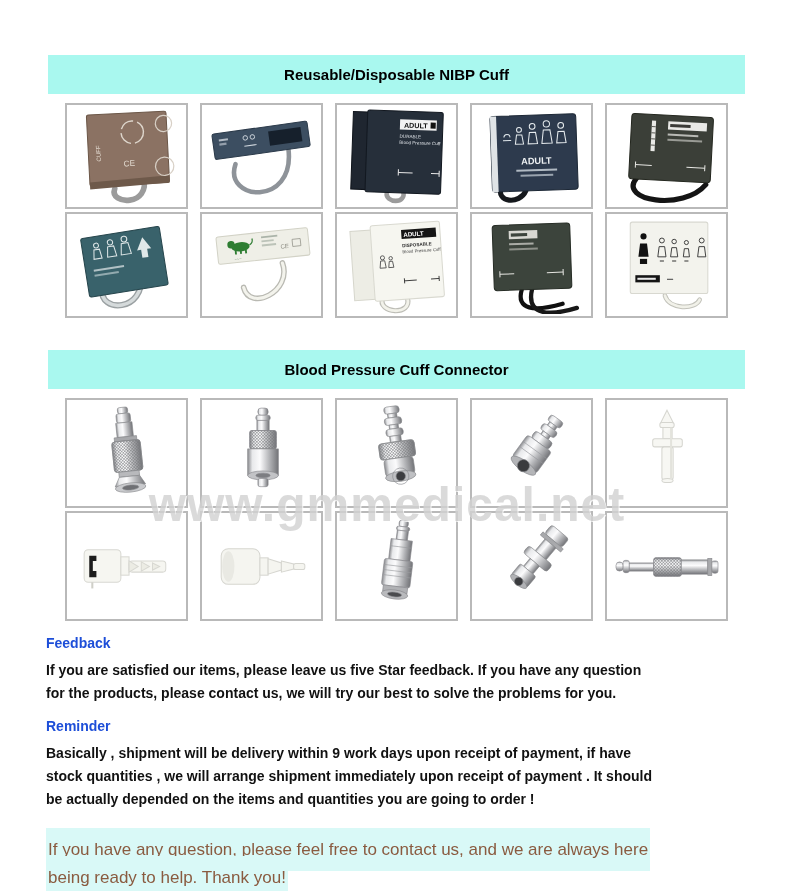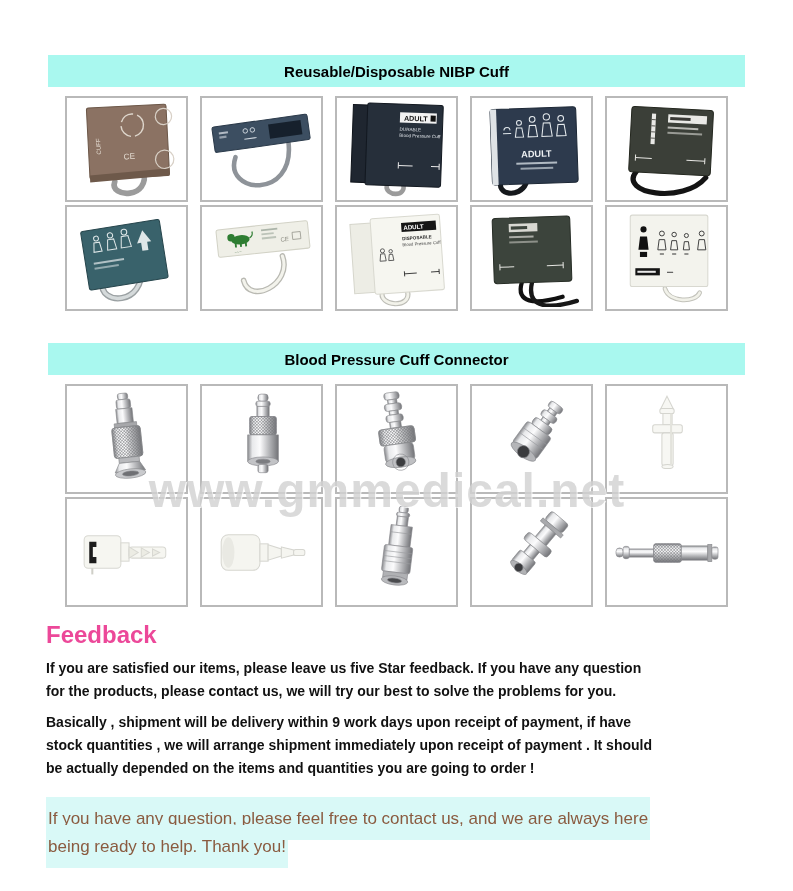--- a/index.html
+++ b/index.html
@@ -1,33 +1,33 @@
 <!DOCTYPE html>
 <html><head>
 <meta charset="utf-8">
 <style>
   * { margin:0; padding:0; box-sizing:border-box; }
   html,body { width:793px; height:891px; background:#ffffff; overflow:hidden;
               font-family:"Liberation Sans", sans-serif; }
   .content { width:697px; margin-left:48px; padding-top:55px; }
-  .banner { width:697px; height:32px; background:#a9f8ef;
+  .banner { width:697px; height:39px; background:#a9f8ef;
             display:flex; align-items:center; justify-content:center;
             font-size:15px; font-weight:bold; color:#000; }
   .grid { width:697px; padding-top:9px; }
   .prow { display:flex; gap:12px; justify-content:center; margin-bottom:3px; }
   .cell { width:123px; height:106px; border:2px solid #b9b9b9; background:#fff;
           display:flex; align-items:center; justify-content:center; overflow:hidden; }
   .cell.tall { height:110px; }
   .conn-wrap { position:relative; }
   .watermark { position:absolute; left:50%; top:88px; transform:translateX(-52%);
                font-size:48px; font-weight:bold; color:#d2d2d2; opacity:.8;
                letter-spacing:1px; white-space:nowrap; pointer-events:none;
                text-shadow:1px 1px 0 #ffffff; z-index:5; }
   .textblock { width:706px; margin-left:46px; }
-  h2.sec { font-size:24px; font-weight:bold; color:#ec4899; margin-top:14px; }
+  h2.sec { font-size:14px; font-weight:bold; color:#1d4ed8; margin-top:14px; }
   p.body { font-size:14px; font-weight:bold; color:#111; line-height:23px;
            margin-top:8px; white-space:pre-line; }
   .note { margin-top:26px; font-size:17px; color:#8a5b40; line-height:26px; }
   .note .hl { background:#d9f9f7; padding:12px 2px; }
   .note p + p { margin-top:2px; }
   svg text { font-family:"Liberation Sans", sans-serif; }
 </style>
 </head>
 <body>
 
@@ -436,20 +436,21 @@
       </div>
     </div>
   </div>
 </div>
 
 <div class="textblock">
   <h2 class="sec">Feedback</h2>
   <p class="body">If you are satisfied our items, please leave us five Star feedback. If you have any question
 for the products, please contact us, we will try our best to solve the problems for you.</p>
 
+  <h2 class="sec" style="margin-top:13px">Reminder</h2>
   <p class="body">Basically , shipment will be delivery within 9 work days upon receipt of payment, if have
 stock quantities , we will arrange shipment immediately upon receipt of payment . It should
 be actually depended on the items and quantities you are going to order !</p>
 
   <div class="note">
     <p><span class="hl">If you have any question, please feel free to contact us, and we are always here</span></p>
     <p><span class="hl">being ready to help. Thank you!</span></p>
   </div>
 </div>
 

